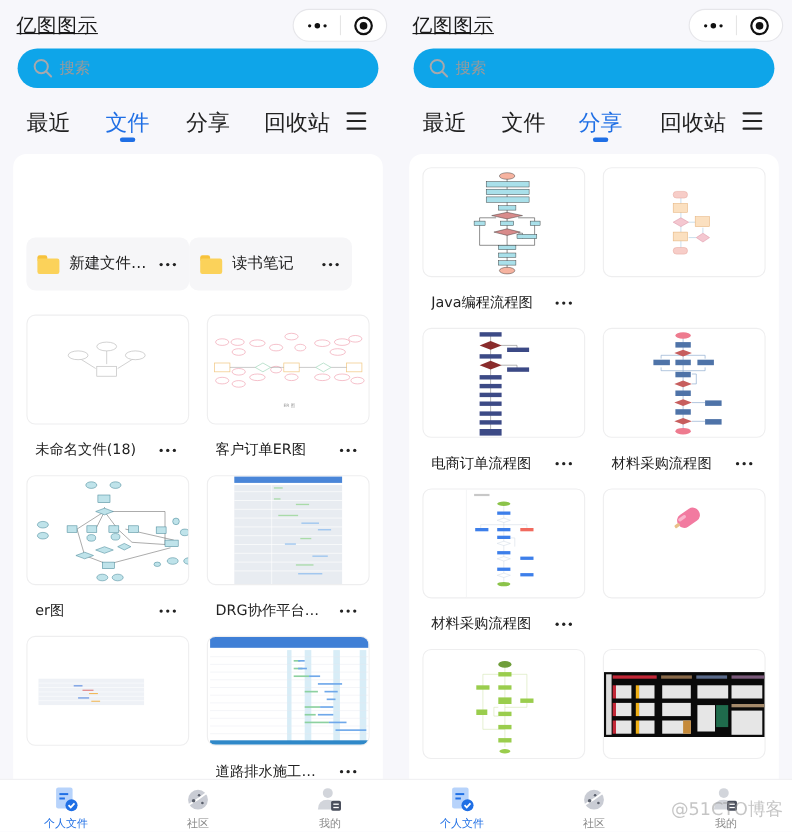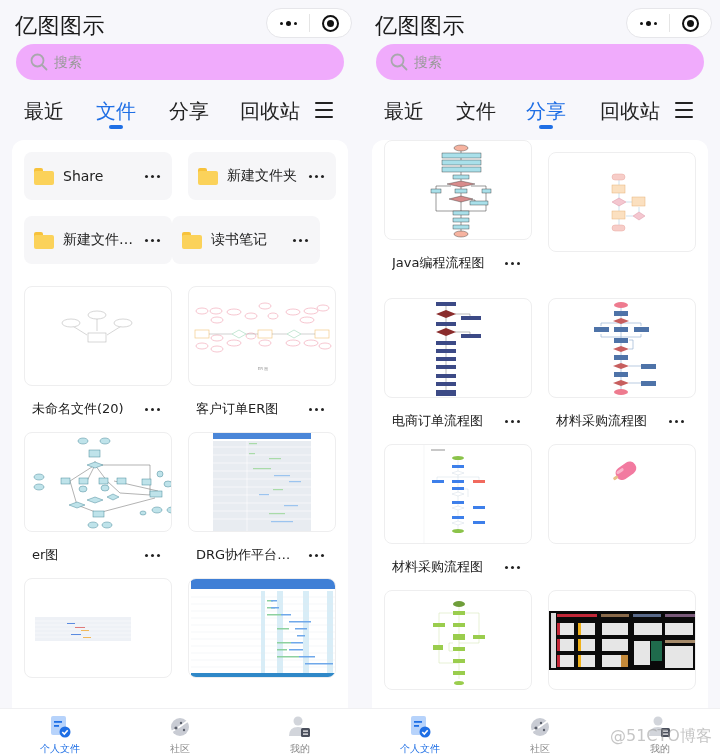--- a/index.html
+++ b/index.html
@@ -2,33 +2,33 @@
 <html><head>
 <meta charset="utf-8">
 <style>
   * { box-sizing: border-box; margin: 0; padding: 0; }
   html, body { width: 720px; height: 756px; overflow: hidden; background: #ffffff; }
   body { font-family: "DejaVu Sans", "Liberation Sans", sans-serif; color: #1f1f1f; display: flex; }
   .phone { position: relative; width: 360px; height: 756px; background: #f7f7fb; overflow: hidden; }
   .phone + .phone { border-left: 0; }
 
   .titlebar { position: absolute; left: 0; top: 0; width: 360px; height: 44px; }
-  .app-title { position: absolute; left: 15px; top: 11px; font-size: 22px; color: #1a1a1a; letter-spacing: 0.5px; }
+  .app-title { position: absolute; left: 15px; top: 11px; font-size: 18px; color: #1a1a1a; letter-spacing: 0.5px; text-decoration: underline; }
   .capsule { position: absolute; left: 266px; top: 8px; width: 86px; height: 30px; border: 1px solid #e6e6ea; border-radius: 16px; background: #fff; display: flex; align-items: center; }
   .capsule .more { width: 43px; height: 100%; display: flex; align-items: center; justify-content: center; }
   .capsule .sep { width: 1px; height: 18px; background: #e5e5e5; }
   .capsule .target { width: 42px; height: 100%; display: flex; align-items: center; justify-content: center; }
   .dots3 { display: flex; gap: 3px; align-items: center; }
   .dots3 span { display: block; border-radius: 50%; background: #111; }
   .dots3 span:nth-child(1), .dots3 span:nth-child(3) { width: 3px; height: 3px; }
   .dots3 span:nth-child(2) { width: 5px; height: 5px; }
   .ring { width: 17px; height: 17px; border: 2px solid #111; border-radius: 50%; display: flex; align-items: center; justify-content: center; }
   .ring i { width: 7px; height: 7px; background: #111; border-radius: 50%; display: block; }
 
-  .search { position: absolute; left: 16px; top: 44px; width: 328px; height: 36px; background: #f0abfc; border-radius: 18px; display: flex; align-items: center; padding-left: 14px; }
+  .search { position: absolute; left: 16px; top: 44px; width: 328px; height: 36px; background: #0ea5e9; border-radius: 18px; display: flex; align-items: center; padding-left: 14px; }
   .search-input { border: none; outline: none; background: transparent; font-size: 14px; color: #333; width: 260px; margin-left: 6px; font-family: "DejaVu Sans", "Liberation Sans", sans-serif; }
   .search-input::placeholder { color: #9a9a9a; }
 
   .tabs { position: absolute; left: 0; top: 92px; width: 360px; height: 40px; }
   .tab { position: absolute; top: 6px; font-size: 20px; color: #222; white-space: nowrap; }
   .tab.active { color: #1f6fe5; }
   .tab.active::after { content: ""; position: absolute; left: 50%; top: 27px; transform: translateX(-50%); width: 14px; height: 4px; border-radius: 2px; background: #1f6fe5; }
   .menu-btn { position: absolute; left: 315px; top: 10px; width: 18px; height: 16px; display: flex; flex-direction: column; justify-content: space-between; }
   .menu-btn i { display: block; height: 2px; background: #222; border-radius: 1px; }
 
@@ -96,44 +96,20 @@
     <div class="tab" style="left:240px">回收站</div>
     <div class="menu-btn">
         <i></i>
         <i></i>
         <i></i>
       </div>
   </div>
 
   <div class="content">
 
-    <div class="folder" style="left:12px;top:12px">
-      <div class="folder-icon">
-          <div class="tabp"></div>
-          <div class="bodyp"></div>
-        </div>
-      <div class="folder-name">Share</div>
-      <div class="kebab">
-          <i></i>
-          <i></i>
-          <i></i>
-        </div>
-    </div>
-    <div class="folder" style="left:176px;top:12px">
-      <div class="folder-icon">
-          <div class="tabp"></div>
-          <div class="bodyp"></div>
-        </div>
-      <div class="folder-name">新建文件夹</div>
-      <div class="kebab">
-          <i></i>
-          <i></i>
-          <i></i>
-        </div>
-    </div>
     <div class="folder" style="left:12px;top:76px">
       <div class="folder-icon">
           <div class="tabp"></div>
           <div class="bodyp"></div>
         </div>
       <div class="folder-name">新建文件夹(1)</div>
       <div class="kebab">
           <i></i>
           <i></i>
           <i></i>
@@ -160,21 +136,21 @@
               <line x1="72" y1="44" x2="72" y2="30"></line>
               <line x1="82" y1="48" x2="98" y2="38"></line>
             <ellipse cx="46" cy="36" rx="9" ry="4"></ellipse>
               <ellipse cx="72" cy="28" rx="9" ry="4"></ellipse>
               <ellipse cx="98" cy="36" rx="9" ry="4"></ellipse>
             <rect x="63" y="46" width="18" height="9"></rect>
           </g>
         </svg>
       </div>
       <div class="card-footer">
-        <div class="card-name">未命名文件(20)</div>
+        <div class="card-name">未命名文件(18)</div>
         <div class="kebab">
             <i></i>
             <i></i>
             <i></i>
           </div>
       </div>
     </div>
     <div class="card" style="left:12px;top:292px">
       <div class="thumb">
         <svg width="148" height="100" viewBox="0 0 148 100">
@@ -390,20 +366,28 @@
               <rect x="106" y="49" width="12" height="1.5"></rect>
               <rect x="108" y="56" width="8" height="1.5"></rect>
               <rect x="102" y="63" width="12" height="1.5"></rect>
               <rect x="100" y="70" width="14" height="1.5"></rect>
               <rect x="110" y="77" width="16" height="1.5"></rect>
               <rect x="116" y="84" width="28" height="1.5"></rect>
             </g>
           <rect x="2" y="94" width="144" height="4" fill="#2f88c8"></rect>
         </svg>
       </div>
+      <div class="card-footer">
+        <div class="card-name">道路排水施工计划</div>
+        <div class="kebab">
+            <i></i>
+            <i></i>
+            <i></i>
+          </div>
+      </div>
     </div>
   </div>
 
   <div class="bottombar">
     <div class="nav-item active" style="left:0">
       <div class="nav-icon">
         <svg width="24" height="24" viewBox="0 0 24 24">
             <rect x="3" y="1" width="15" height="19" rx="2" fill="#b7d3fb"></rect>
             <rect x="6" y="6" width="8" height="1.8" fill="#1f6fe5"></rect>
             <rect x="6" y="10" width="5" height="1.8" fill="#1f6fe5"></rect>
@@ -475,21 +459,21 @@
     <div class="tab" style="left:240px">回收站</div>
     <div class="menu-btn">
         <i></i>
         <i></i>
         <i></i>
       </div>
   </div>
 
   <div class="content">
 
-    <div class="card" style="left:12px;top:0">
+    <div class="card" style="left:12px;top:12px">
       <div class="thumb">
         <svg width="148" height="100" viewBox="0 0 148 100">
           <g stroke="#333" stroke-width="0.5" fill="none">
               <line x1="76" y1="8" x2="76" y2="93"></line>
               <polyline points="66,45 51,45 51,70 76,70"></polyline>
               <polyline points="86,45 101,45 101,70 76,70"></polyline>
               <polyline points="86,59 90,59 90,64"></polyline>
             </g>
           <ellipse cx="76" cy="7" rx="7" ry="3" fill="#f6b3a0" stroke="#333" stroke-width="0.4"></ellipse>
           <g fill="#a9e0ea" stroke="#333" stroke-width="0.4">

